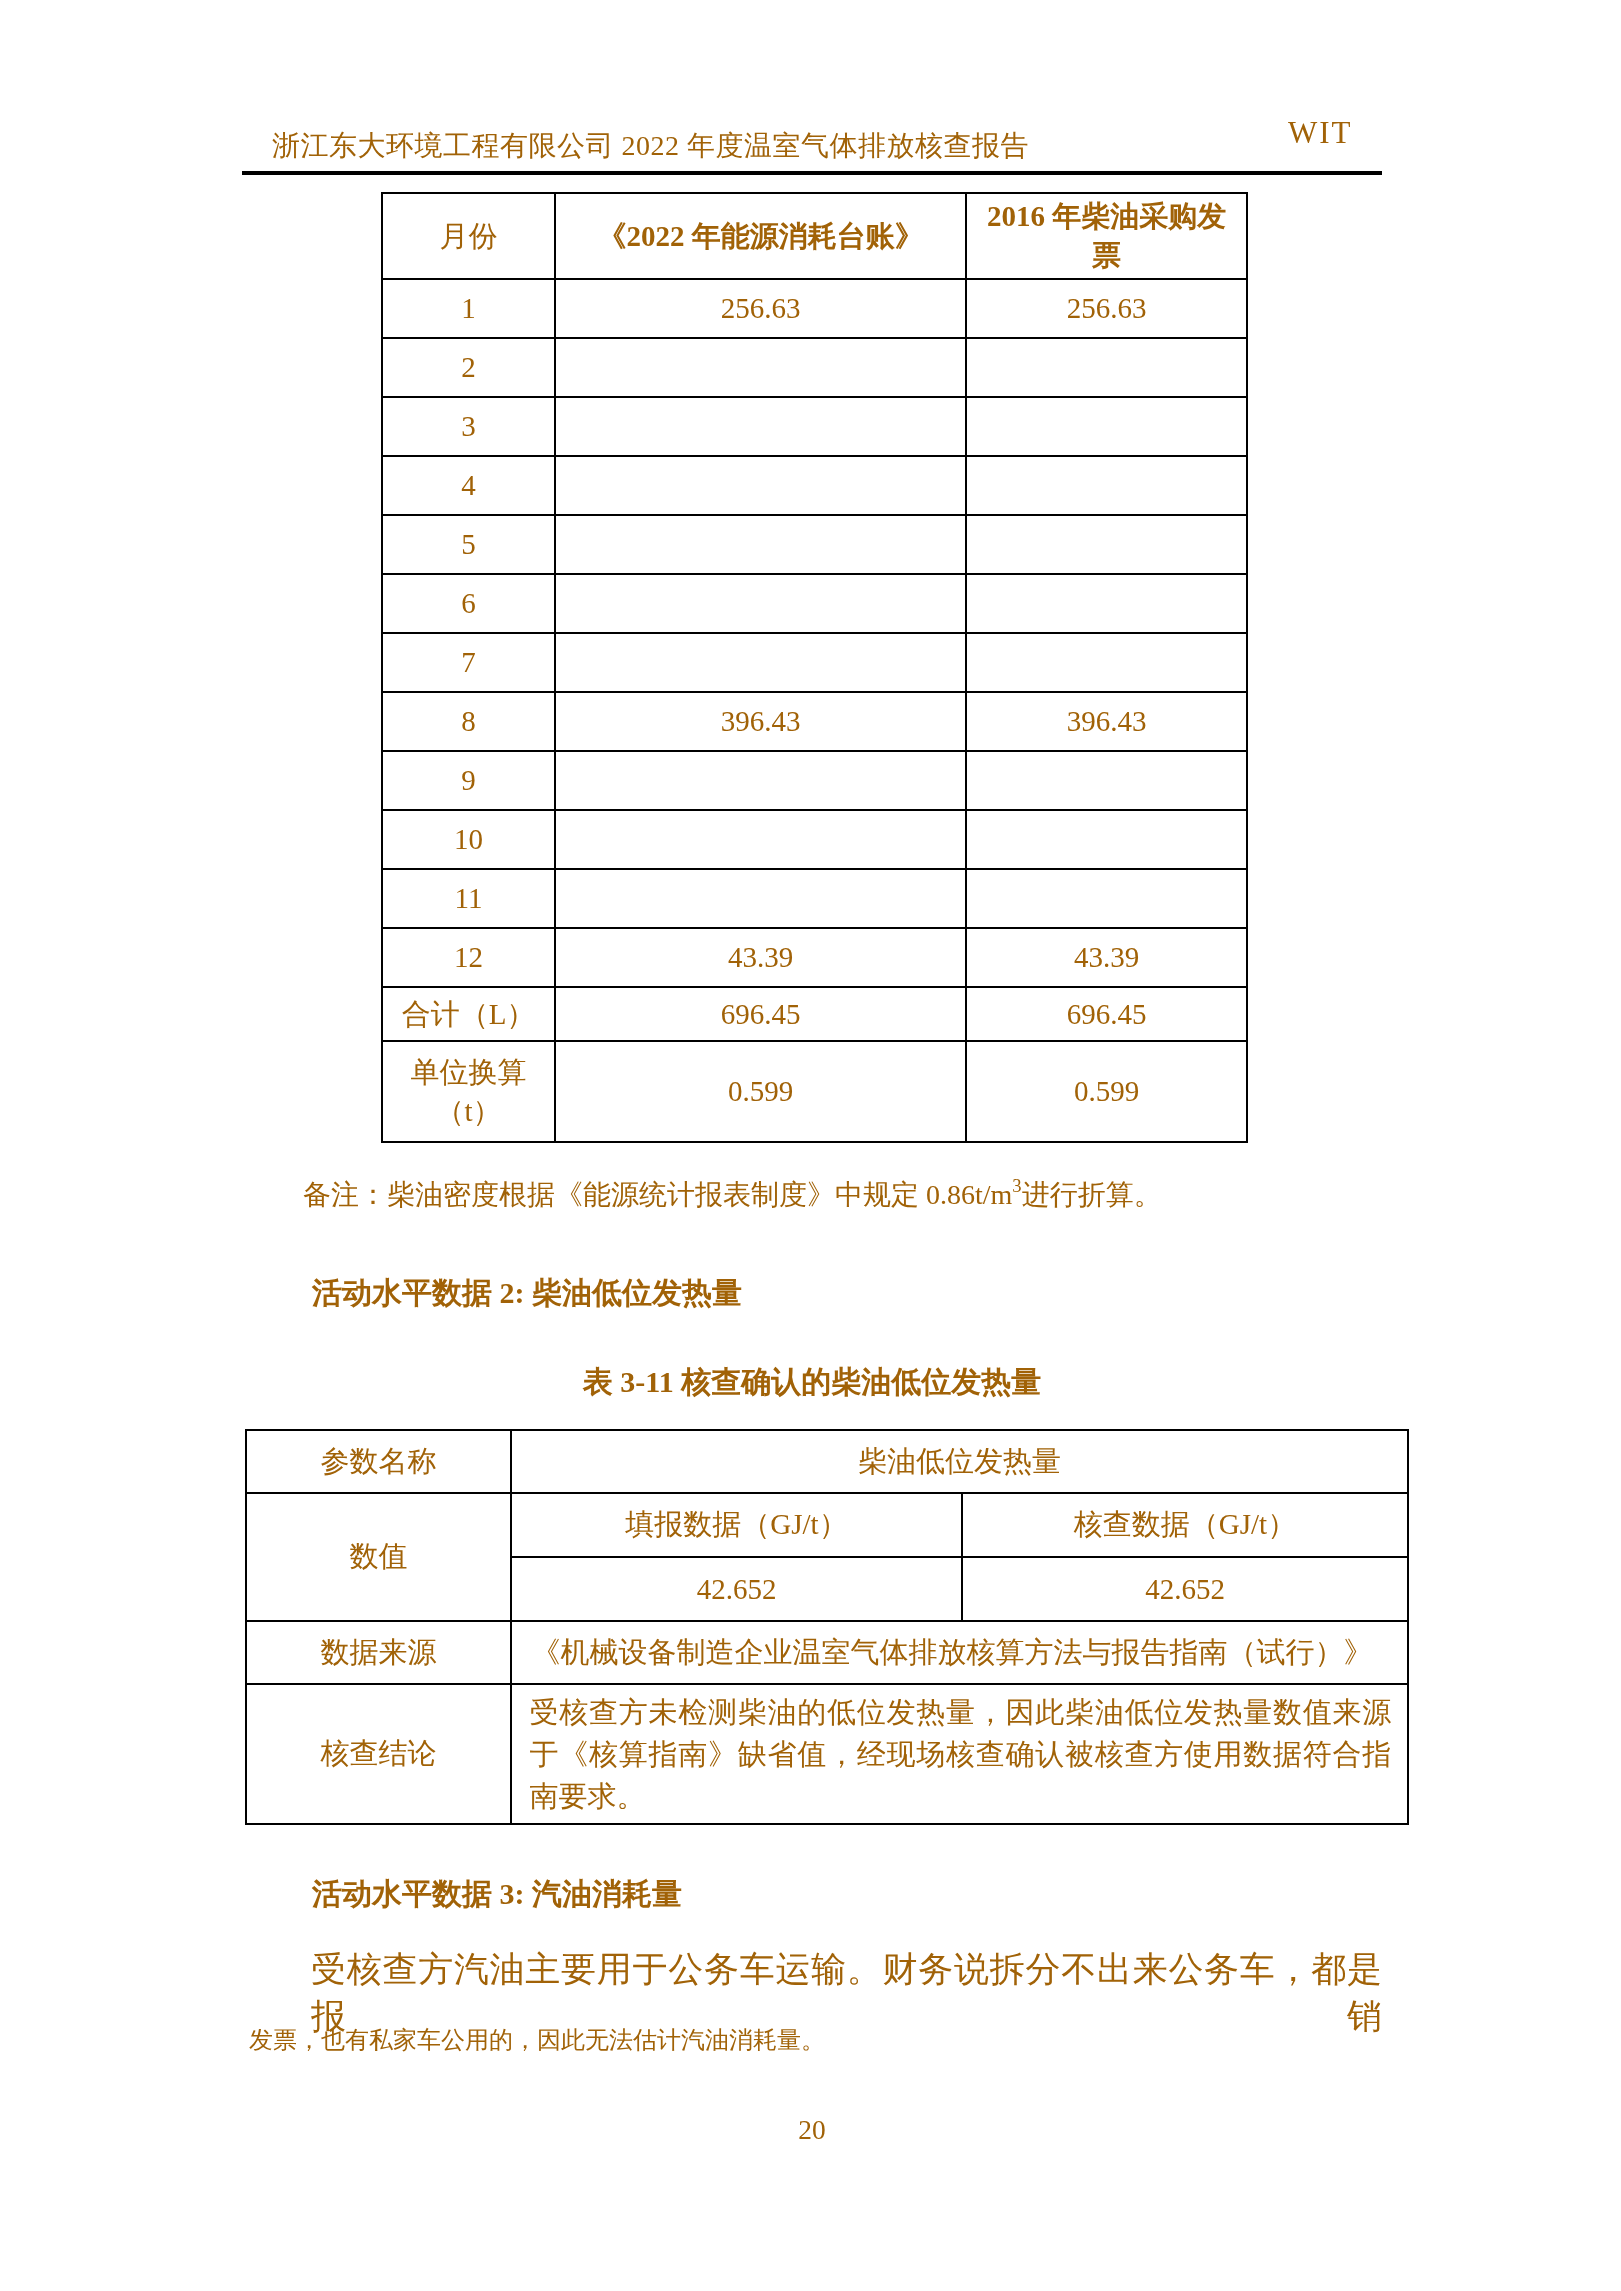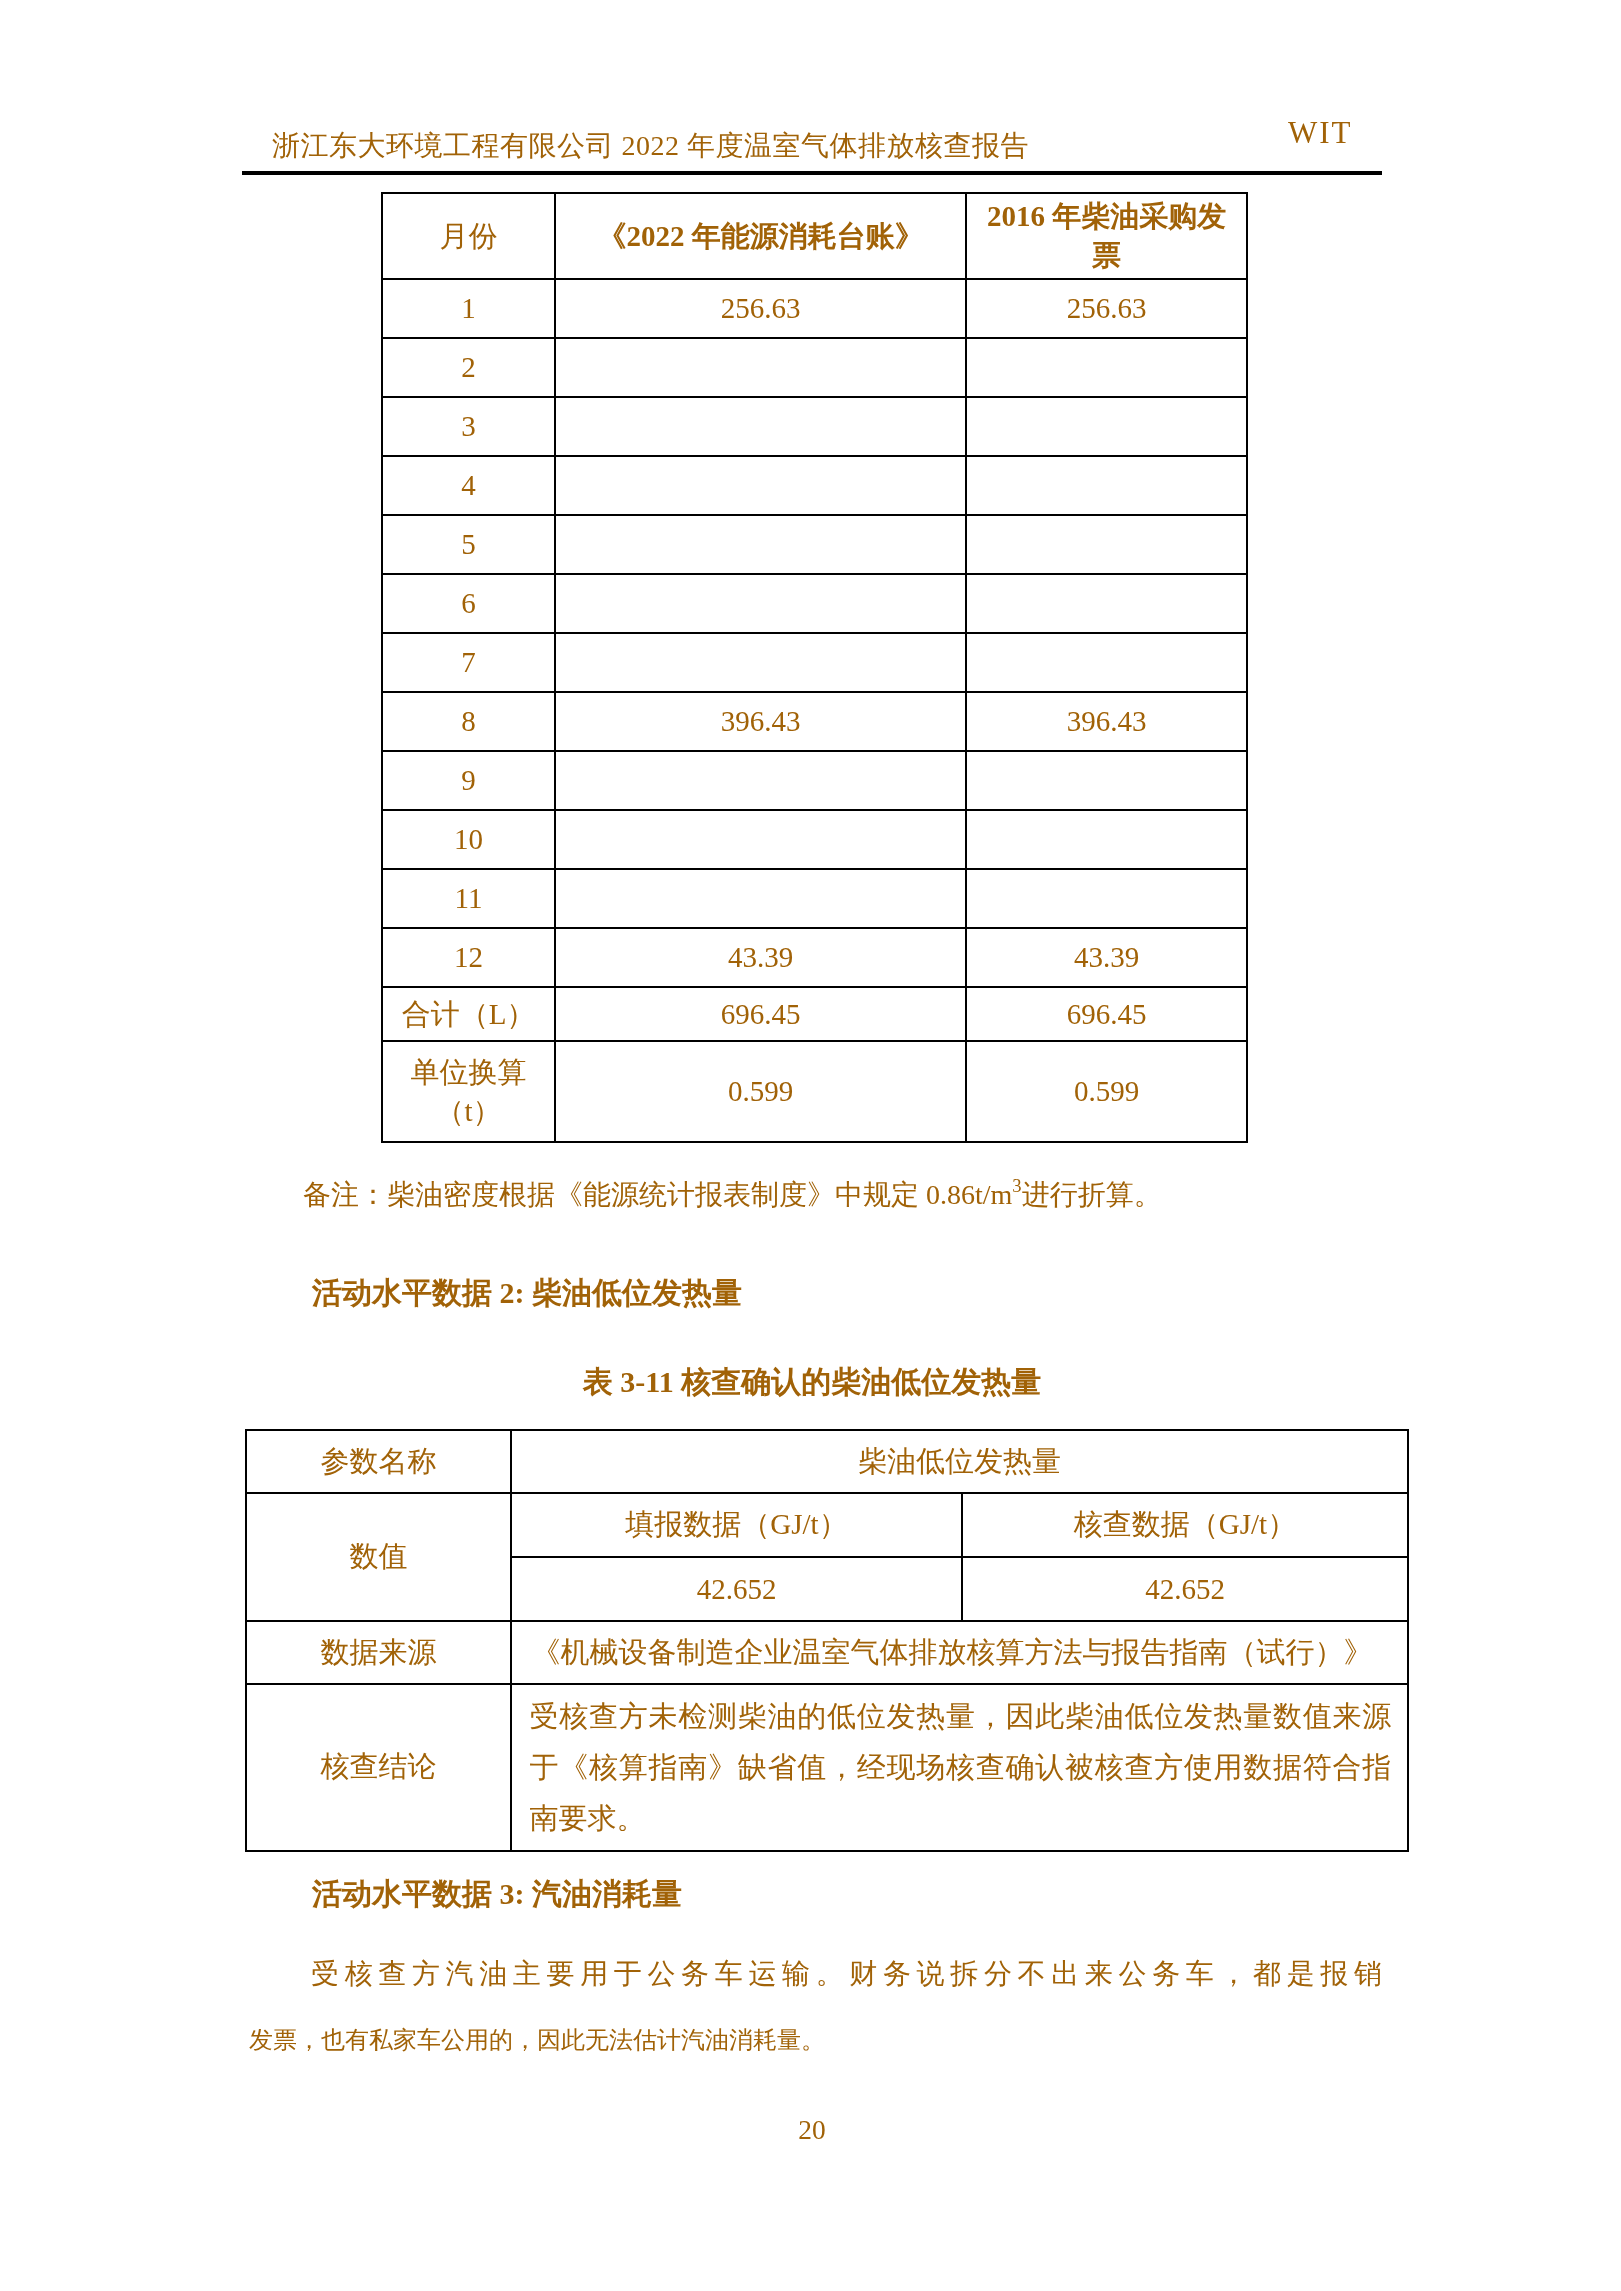--- a/index.html
+++ b/index.html
@@ -30,31 +30,31 @@
   .bold{font-weight:bold;}
 
   
   .t2{left:245px;top:1429px;width:1161px;}
   .t2 .rA{height:63px;}
   .t2 .rB{height:64px;}
   .t2 .rC{height:64px;}
   .t2 .rD{height:63px;}
   .t2 .rE{height:127px;}
   .t2 .cell-src{text-align:left;padding:0 3.9px 0 19.6px;}
-  .t2 .cell-concl{text-align:justify;padding:5.9px 15.7px 5.9px 17.6px;line-height:51px;}
+  .t2 .cell-concl{text-align:justify;padding:5.9px 15.7px 5.9px 17.6px;line-height:42px;}
 
   .note{position:absolute;left:303px;top:1176px;font-size:28px;white-space:nowrap;}
   .note sup{font-size:18.6px;position:relative;top:-2px;}
 
   .h-sec{position:absolute;font-size:30px;font-weight:bold;white-space:nowrap;}
   .h2{left:312px;top:1273px;}
   .h3{left:312px;top:1874px;}
   .caption{position:absolute;left:242px;top:1362px;width:1140px;text-align:center;font-size:30px;font-weight:bold;}
 
-  .para-line1{position:absolute;left:311px;top:1946px;width:1071px;font-size:28px;text-align:justify;text-align-last:justify;margin-top:9px;}
+  .para-line1{position:absolute;left:311px;top:1946px;width:1071px;font-size:35px;text-align:justify;text-align-last:justify;}
   .para-line2{position:absolute;left:249px;top:2024px;font-size:24px;white-space:nowrap;}
 
   .page-num{position:absolute;left:242px;top:2115px;width:1140px;text-align:center;font-size:27.4px;}
 </style>
 </head>
 <body>
 
 <div class="page">
 
   <div class="hdr-title">浙江东大环境工程有限公司 2022 年度温室气体排放核查报告</div>

